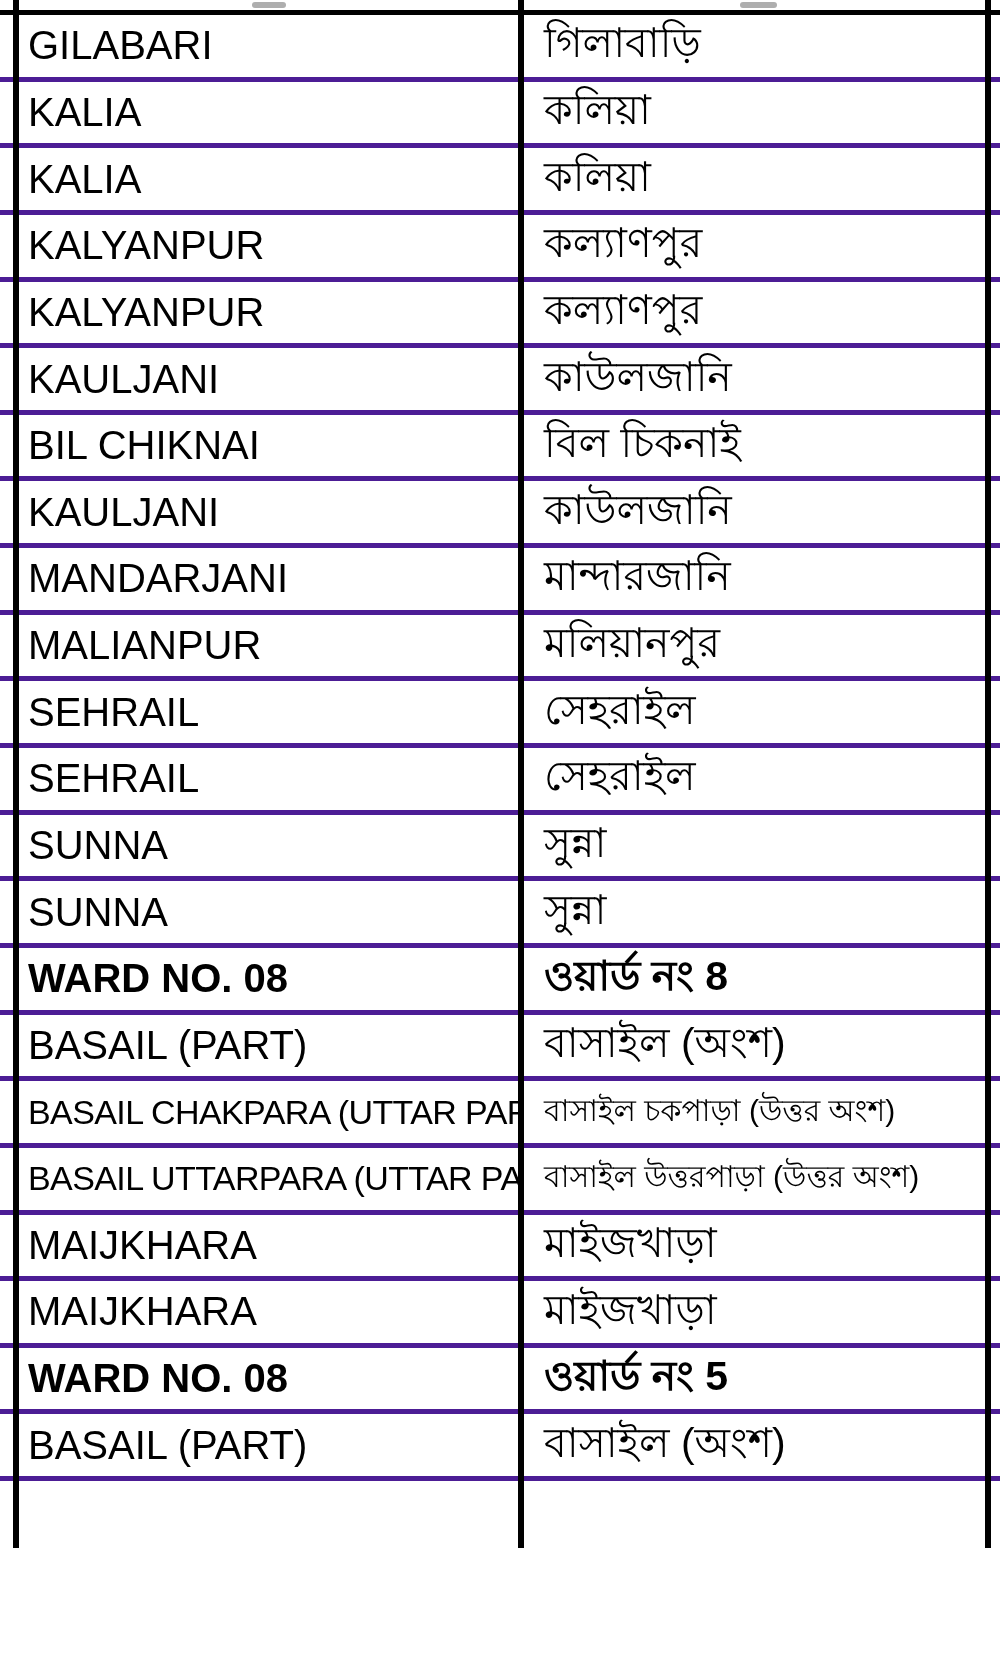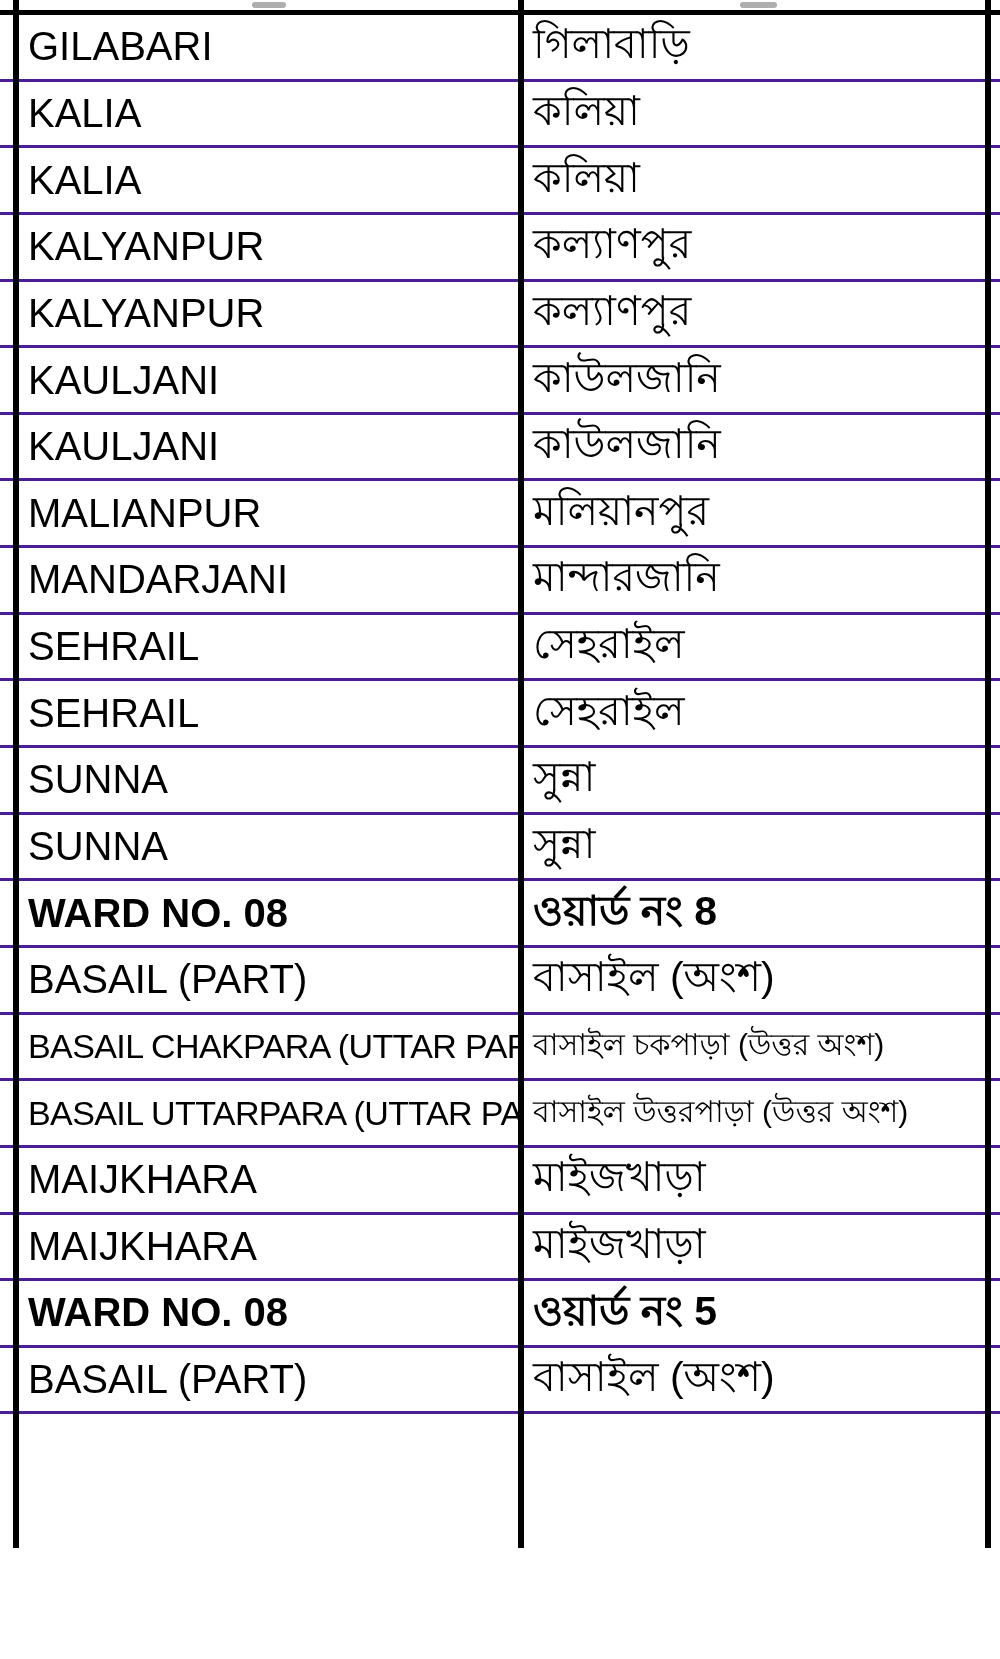--- a/index.html
+++ b/index.html
@@ -51,39 +51,39 @@
   }
   .rows {
     position: absolute;
     left: 0;
     top: 15px;
     width: 1000px;
   }
   .row {
     box-sizing: border-box;
     height: 66.65px;
-    border-bottom: 3px solid #4c1d95;
+    border-bottom: 5px solid #4c1d95;
     display: flex;
     align-items: center;
     white-space: nowrap;
     font-size: 40px;
   }
   .row.bold { font-weight: 700; }
   .cell-en {
     box-sizing: border-box;
     margin-left: 19px;
     width: 499px;
     padding-left: 9px;
     overflow: hidden;
   }
   .cell-bn {
     box-sizing: border-box;
     margin-left: 6px;
     width: 461px;
-    padding-left: 9px;
+    padding-left: 20px;
     overflow: hidden;
     font-size: 41px;
   }
   .row.small .cell-en { font-size: 34px; letter-spacing: -0.6px; }
   .row.small .cell-bn { font-size: 30px; }
   
   .vline {
     position: absolute;
     top: 0;
     width: 6px;
@@ -130,34 +130,38 @@
   <div class="row">
     <div class="cell-en" lang="en">KALYANPUR</div>
     <div class="cell-bn" lang="bn">কল্যাণপুর</div>
   </div>
 
   <div class="row">
     <div class="cell-en" lang="en">KAULJANI</div>
     <div class="cell-bn" lang="bn">কাউলজানি</div>
   </div>
 
+  <div class="row">
+    <div class="cell-en" lang="en">BIL CHIKNAI</div>
+    <div class="cell-bn" lang="bn">বিল চিকনাই</div>
+  </div>
 
   <div class="row">
     <div class="cell-en" lang="en">KAULJANI</div>
     <div class="cell-bn" lang="bn">কাউলজানি</div>
   </div>
 
   <div class="row">
+    <div class="cell-en" lang="en">MANDARJANI</div>
+    <div class="cell-bn" lang="bn">মান্দারজানি</div>
+  </div>
+
+  <div class="row">
     <div class="cell-en" lang="en">MALIANPUR</div>
     <div class="cell-bn" lang="bn">মলিয়ানপুর</div>
-  </div>
-
-  <div class="row">
-    <div class="cell-en" lang="en">MANDARJANI</div>
-    <div class="cell-bn" lang="bn">মান্দারজানি</div>
   </div>
 
   <div class="row">
     <div class="cell-en" lang="en">SEHRAIL</div>
     <div class="cell-bn" lang="bn">সেহরাইল</div>
   </div>
 
   <div class="row">
     <div class="cell-en" lang="en">SEHRAIL</div>
     <div class="cell-bn" lang="bn">সেহরাইল</div>

